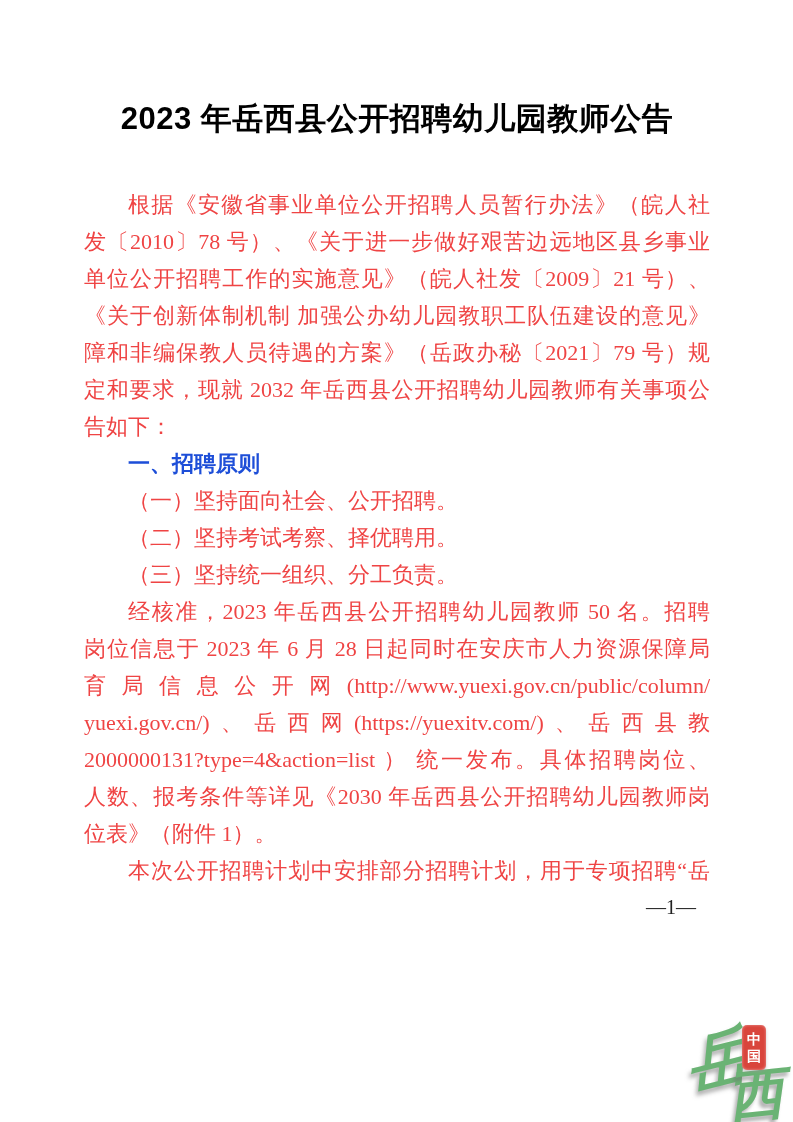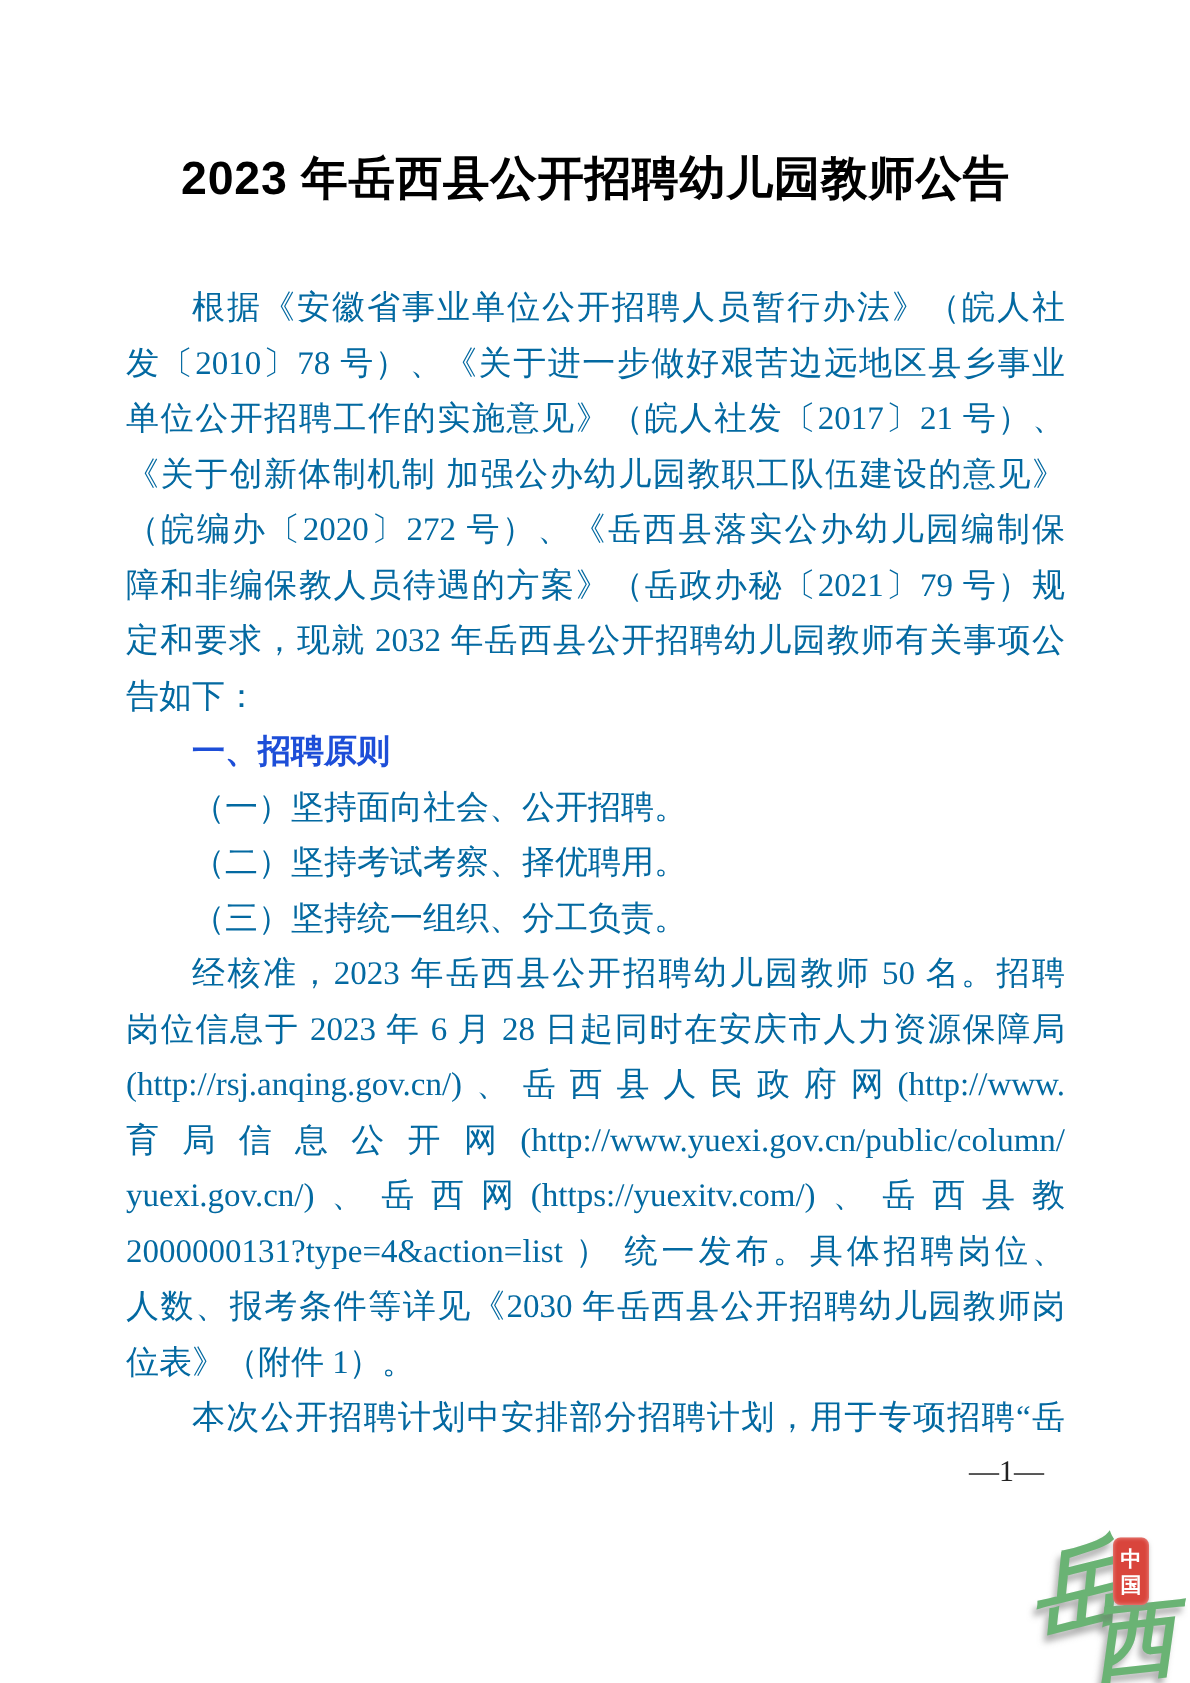--- a/index.html
+++ b/index.html
@@ -26,21 +26,21 @@
     line-height: 40px;
     text-align: center;
     letter-spacing: 0.5px;
     color: #000000;
   }
   .line {
     font-size: 22px;
     line-height: 37px;
     height: 37px;
     white-space: normal;
-    color: #0369a1;
+    color: #ef4444;
   }
   .j {
     text-align: justify;
     text-align-last: justify;
   }
   .ind { text-indent: 2em; }
   .h {
     font-family: "Liberation Sans", "DejaVu Sans", sans-serif;
     font-weight: 700;
     color: #1d4ed8;
@@ -104,35 +104,33 @@
 </style>
 </head>
 <body>
 
 <div class="page">
   <div class="doc">
     <h1 class="title">2023 年岳西县公开招聘幼儿园教师公告</h1>
 
     <div class="line j ind">根据《安徽省事业单位公开招聘人员暂行办法》（皖人社</div>
     <div class="line j">发〔2010〕78 号）、《关于进一步做好艰苦边远地区县乡事业</div>
-    <div class="line j">单位公开招聘工作的实施意见》（皖人社发〔2017〕21 号）、</div>
+    <div class="line j">单位公开招聘工作的实施意见》（皖人社发〔2009〕21 号）、</div>
     <div class="line j">《关于创新体制机制 加强公办幼儿园教职工队伍建设的意见》</div>
-    <div class="line j">（皖编办〔2020〕272 号）、《岳西县落实公办幼儿园编制保</div>
     <div class="line j">障和非编保教人员待遇的方案》（岳政办秘〔2021〕79 号）规</div>
     <div class="line j">定和要求，现就 2032 年岳西县公开招聘幼儿园教师有关事项公</div>
     <div class="line">告如下：</div>
 
     <div class="line h ind">一、招聘原则</div>
     <div class="line ind">（一）坚持面向社会、公开招聘。</div>
     <div class="line ind">（二）坚持考试考察、择优聘用。</div>
     <div class="line ind">（三）坚持统一组织、分工负责。</div>
 
     <div class="line j ind">经核准，2023 年岳西县公开招聘幼儿园教师 50 名。招聘</div>
     <div class="line j">岗位信息于 2023 年 6 月 28 日起同时在安庆市人力资源保障局</div>
-    <div class="line j">(http://rsj.anqing.gov.cn/)、岳西县人民政府网(http://www.</div>
     <div class="line j">育局信息公开网(http://www.yuexi.gov.cn/public/column/</div>
     <div class="line j">yuexi.gov.cn/)、岳西网(https://yuexitv.com/)、岳西县教</div>
     <div class="line j">2000000131?type=4&amp;action=list ） 统一发布。具体招聘岗位、</div>
     <div class="line j">人数、报考条件等详见《2030 年岳西县公开招聘幼儿园教师岗</div>
     <div class="line">位表》（附件 1）。</div>
     <div class="line j ind">本次公开招聘计划中安排部分招聘计划，用于专项招聘“岳</div>
 
     <div class="pagenum">—1—</div>
   </div>
 

